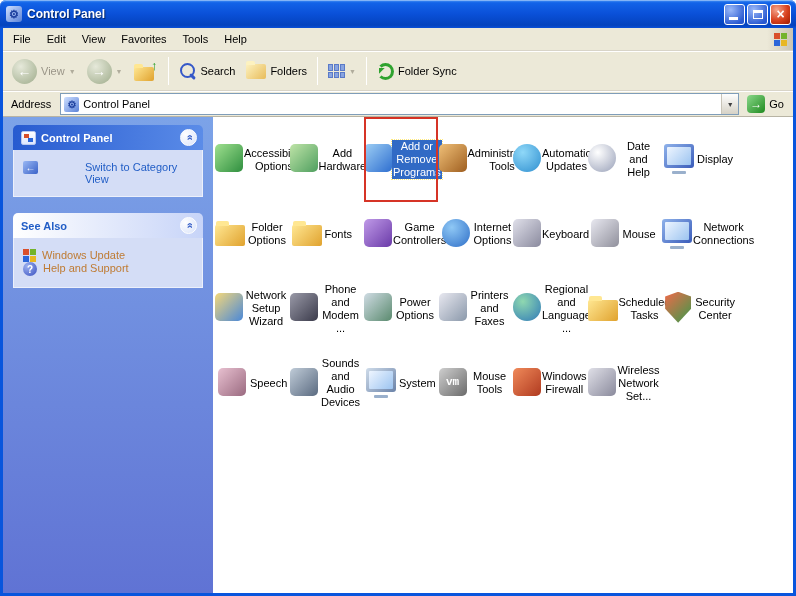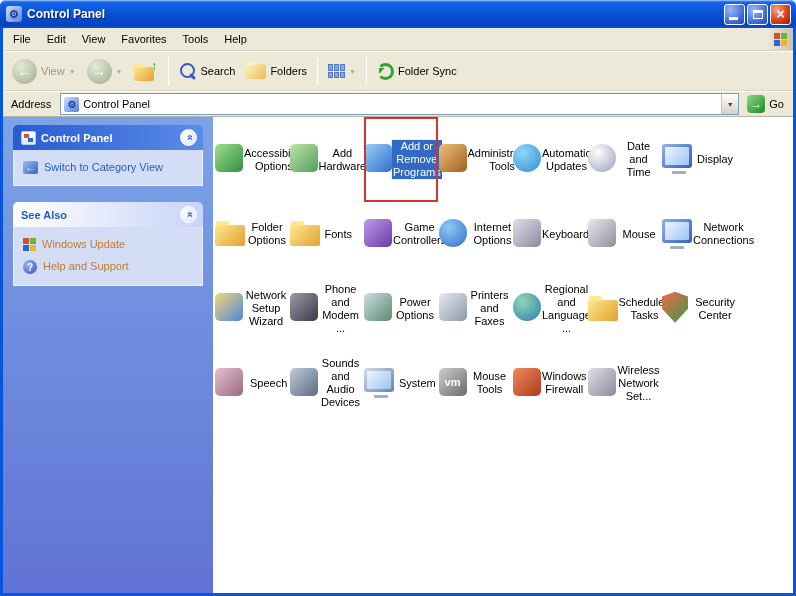--- a/index.html
+++ b/index.html
@@ -101,41 +101,41 @@
   .hdr-ico { width:15px; height:14px; border-radius:2px; background:linear-gradient(180deg,#fff,#dce6ff);
     border:1px solid #b8c8ee; position:relative; }
   .hdr-ico::before { content:""; position:absolute; top:2px; left:2px; width:5px; height:4px; background:#d94f2b; }
   .hdr-ico::after { content:""; position:absolute; bottom:2px; right:2px; width:5px; height:4px; background:#2b66d9; }
   .chev { margin-left:auto; width:17px; height:17px; border-radius:50%; border:1px solid #fff;
     background:radial-gradient(circle at 30% 30%,#fff,#d8e2fa); color:#3a62c8;
     display:flex; align-items:center; justify-content:center; cursor:pointer; }
   .chev span { display:inline-block; transform:rotate(-90deg); font-size:11px; font-weight:bold; letter-spacing:-1px; }
   .panel-body { background:var(--panel-body,#d4ddf6); padding:11px 9px;
     border:1px solid rgba(255,255,255,.55); border-top:none; }
-  .link-row { display:flex; align-items:flex-start; gap:6px; cursor:pointer; margin-bottom:9px; }
+  .link-row { display:flex; align-items:flex-start; gap:6px; cursor:pointer; }
   .link-row:last-child { margin-bottom:0; }
-  .link-text.blue { color:var(--link,#215dc6); }
+  .link-text.blue { color:var(--link,#215dc6);margin-left:41px; }
   .link-text.warm { color:var(--link-warm,#bf7b33); }
   .ico-category { width:15px; height:13px; flex:0 0 15px; border-radius:2px;
     background:linear-gradient(135deg,#9ab8f4,#3a62c8); color:#fff; font-size:10px; font-weight:bold;
     display:flex; align-items:center; justify-content:center; line-height:1; }
   .ico-winupdate { width:13px; height:13px; flex:0 0 13px; display:grid; grid-template-columns:1fr 1fr; gap:1px; }
   .ico-winupdate i:nth-child(1){background:#d94f2b;} .ico-winupdate i:nth-child(2){background:#73b32b;}
   .ico-winupdate i:nth-child(3){background:#2b66d9;} .ico-winupdate i:nth-child(4){background:#e8b723;}
   .ico-help { width:14px; height:14px; flex:0 0 14px; border-radius:50%;
     background:radial-gradient(circle at 30% 30%,#9ab0f0,#3a50c0); color:#fff; font-size:10px;
     font-weight:bold; display:flex; align-items:center; justify-content:center; }
 
   
   .main { flex:1; background:#fff; overflow:hidden; }
   .grid { display:grid; grid-template-columns:repeat(7,74.5px); grid-auto-rows:74.5px;
     padding:3px 0 0 2px; }
   .cell { width:74px; display:flex; flex-direction:row; align-items:center;
     padding-top:2px; position:relative; cursor:pointer; }
-  .ic { width:34px; height:34px; display:flex; align-items:center; justify-content:flex-start; position:relative; }
+  .ic { width:34px; height:34px; display:flex; align-items:center; justify-content:center; position:relative;font-family:Liberation Mono, monospace; }
   .ib.box { width:28px; height:28px; border-radius:5px; }
   .ib.globe { width:28px; height:28px; border-radius:50%; }
   .ib.shield { width:26px; height:31px; clip-path:polygon(50% 0%,100% 15%,100% 55%,50% 100%,0% 55%,0% 15%); }
   .ib.folder { width:30px; height:21px; border-radius:2px; position:relative; margin-top:6px; }
   .ib.folder .tab { position:absolute; top:-4px; left:1px; width:13px; height:5px; border-radius:2px 2px 0 0; }
   .ib.monitor { width:30px; height:24px; border-radius:3px; position:relative; margin-bottom:4px; }
   .ib.monitor .scr { position:absolute; inset:3px; border-radius:1px;
     background:linear-gradient(135deg,#eef5ff,#9cc4f0); }
   .stand { position:absolute; bottom:1px; left:50%; transform:translateX(-50%);
     width:14px; height:3px; background:#9ab0cc; border-radius:1px; }
@@ -321,21 +321,21 @@
             <div class="ic">
               <div class="ib globe" style="background: radial-gradient(circle at 35% 30%, rgb(143, 216, 248), rgb(47, 143, 208));"></div>
             </div>
             <div class="lbl">Automatic
 Updates</div>
           </div>
           <div class="cell">
             <div class="ic">
               <div class="ib globe" style="background: radial-gradient(circle at 35% 30%, rgb(255, 255, 255), rgb(152, 160, 184));"></div>
             </div>
-            <div class="lbl">Date and Time</div>
+            <div class="lbl">Date and Help</div>
           </div>
           <div class="cell">
             <div class="ic">
               <div class="ib monitor" style="background: linear-gradient(135deg, rgb(143, 178, 234), rgb(58, 92, 186));">
                 <div class="scr"></div>
               </div>
               <div class="stand"></div>
             </div>
             <div class="lbl">Display</div>
           </div>

